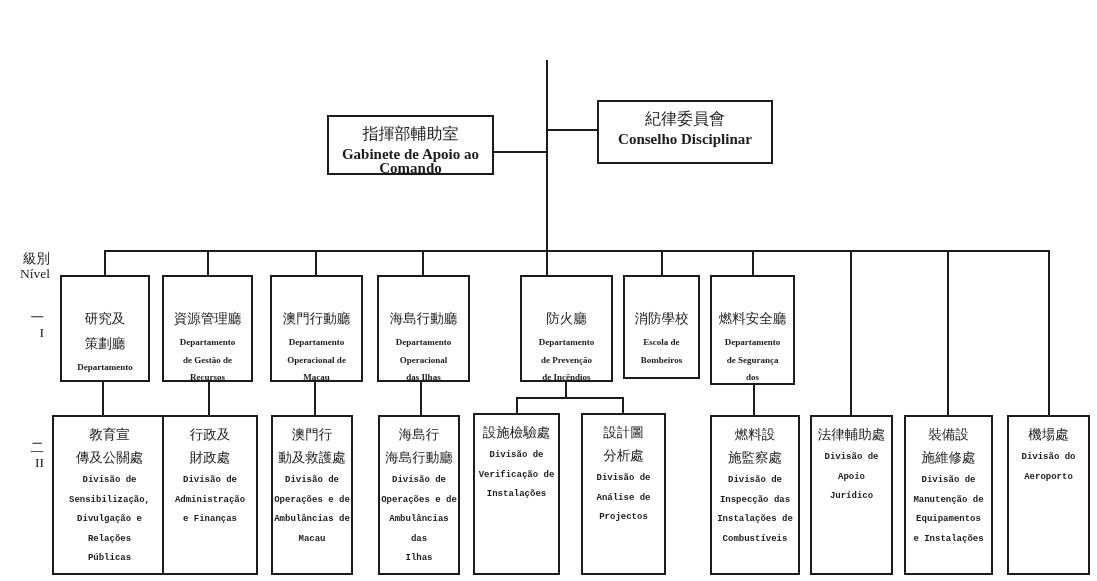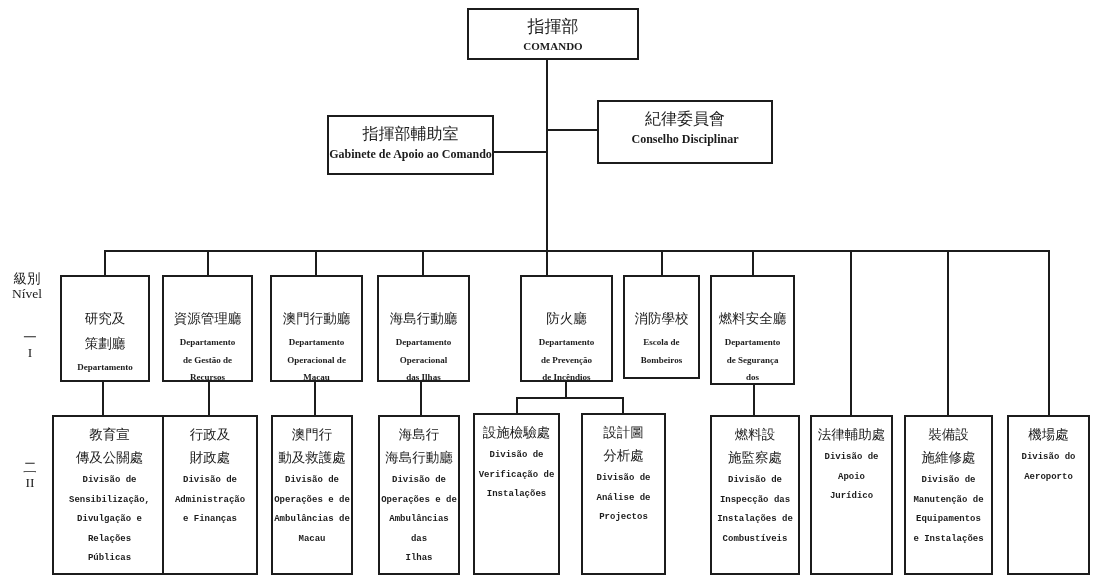--- a/index.html
+++ b/index.html
@@ -18,33 +18,33 @@
     box-sizing:border-box;
     text-align:center;
     overflow:hidden;
   }
   .zh{white-space:pre-line;}
   .pt{white-space:pre-line;font-weight:bold;}
   
   .root .zh{font-size:17px;line-height:24px;padding-top:5px;}
   .root .pt{font-size:11px;line-height:15px;}
   .staff .zh{font-size:16px;line-height:26px;padding-top:4px;}
-  .staff .pt{font-size:12px;line-height:14px;}
+  .staff .pt{font-size:15px;line-height:14px;}
   
   .l1 .zh{font-size:13.5px;line-height:25px;padding-top:5px;margin-top:24px;}
   .l1 .pt{font-size:9px;line-height:17.5px;margin-top:3px;text-align:center;}
   
   .l2 .zh{font-size:13.5px;line-height:23px;padding-top:6px;}
   .l2 .pt{font-size:9px;line-height:19.5px;margin-top:2px;font-family:Liberation Mono, monospace;}
   .vline,.hline{position:absolute;background:#1c1c1c;}
   .vline{width:1.6px;}
   .hline{height:1.6px;}
   .axis-label{
-    position:absolute;text-align:center;
-    font-size:13.5px;line-height:15px;white-space:pre-line;margin-top:20px;
+    position:absolute;text-align:right;
+    font-size:13.5px;line-height:15px;white-space:pre-line;
   }
 </style>
 </head>
 <body>
 
 <div id="stage">
 
   <div class="vline" style="left:546px;top:60px;height:215px"></div>
   <div class="hline" style="left:547px;top:129px;width:70px"></div>
   <div class="hline" style="left:494px;top:151px;width:53px"></div>
@@ -72,24 +72,20 @@
   <div class="vline" style="left:516px;top:397px;height:18px"></div>
   <div class="vline" style="left:622px;top:397px;height:18px"></div>
 
   <div class="axis-label" style="left:4px;top:251px;width:46px">級別
 Nível</div>
   <div class="axis-label" style="left:16px;top:310px;width:28px">一
 I</div>
   <div class="axis-label" style="left:16px;top:440px;width:28px">二
 II</div>
 
-  <div class="box root" style="left:467px;top:8px;width:172px;height:52px">
-    <div class="zh">指揮部</div>
-    <div class="pt">COMANDO</div>
-  </div>
 
   <div class="box staff" style="left:327px;top:115px;width:167px;height:60px">
     <div class="zh">指揮部輔助室</div>
     <div class="pt">Gabinete de Apoio ao Comando</div>
   </div>
 
   <div class="box staff" style="left:597px;top:100px;width:176px;height:64px">
     <div class="zh">紀律委員會</div>
     <div class="pt">Conselho Disciplinar</div>
   </div>

